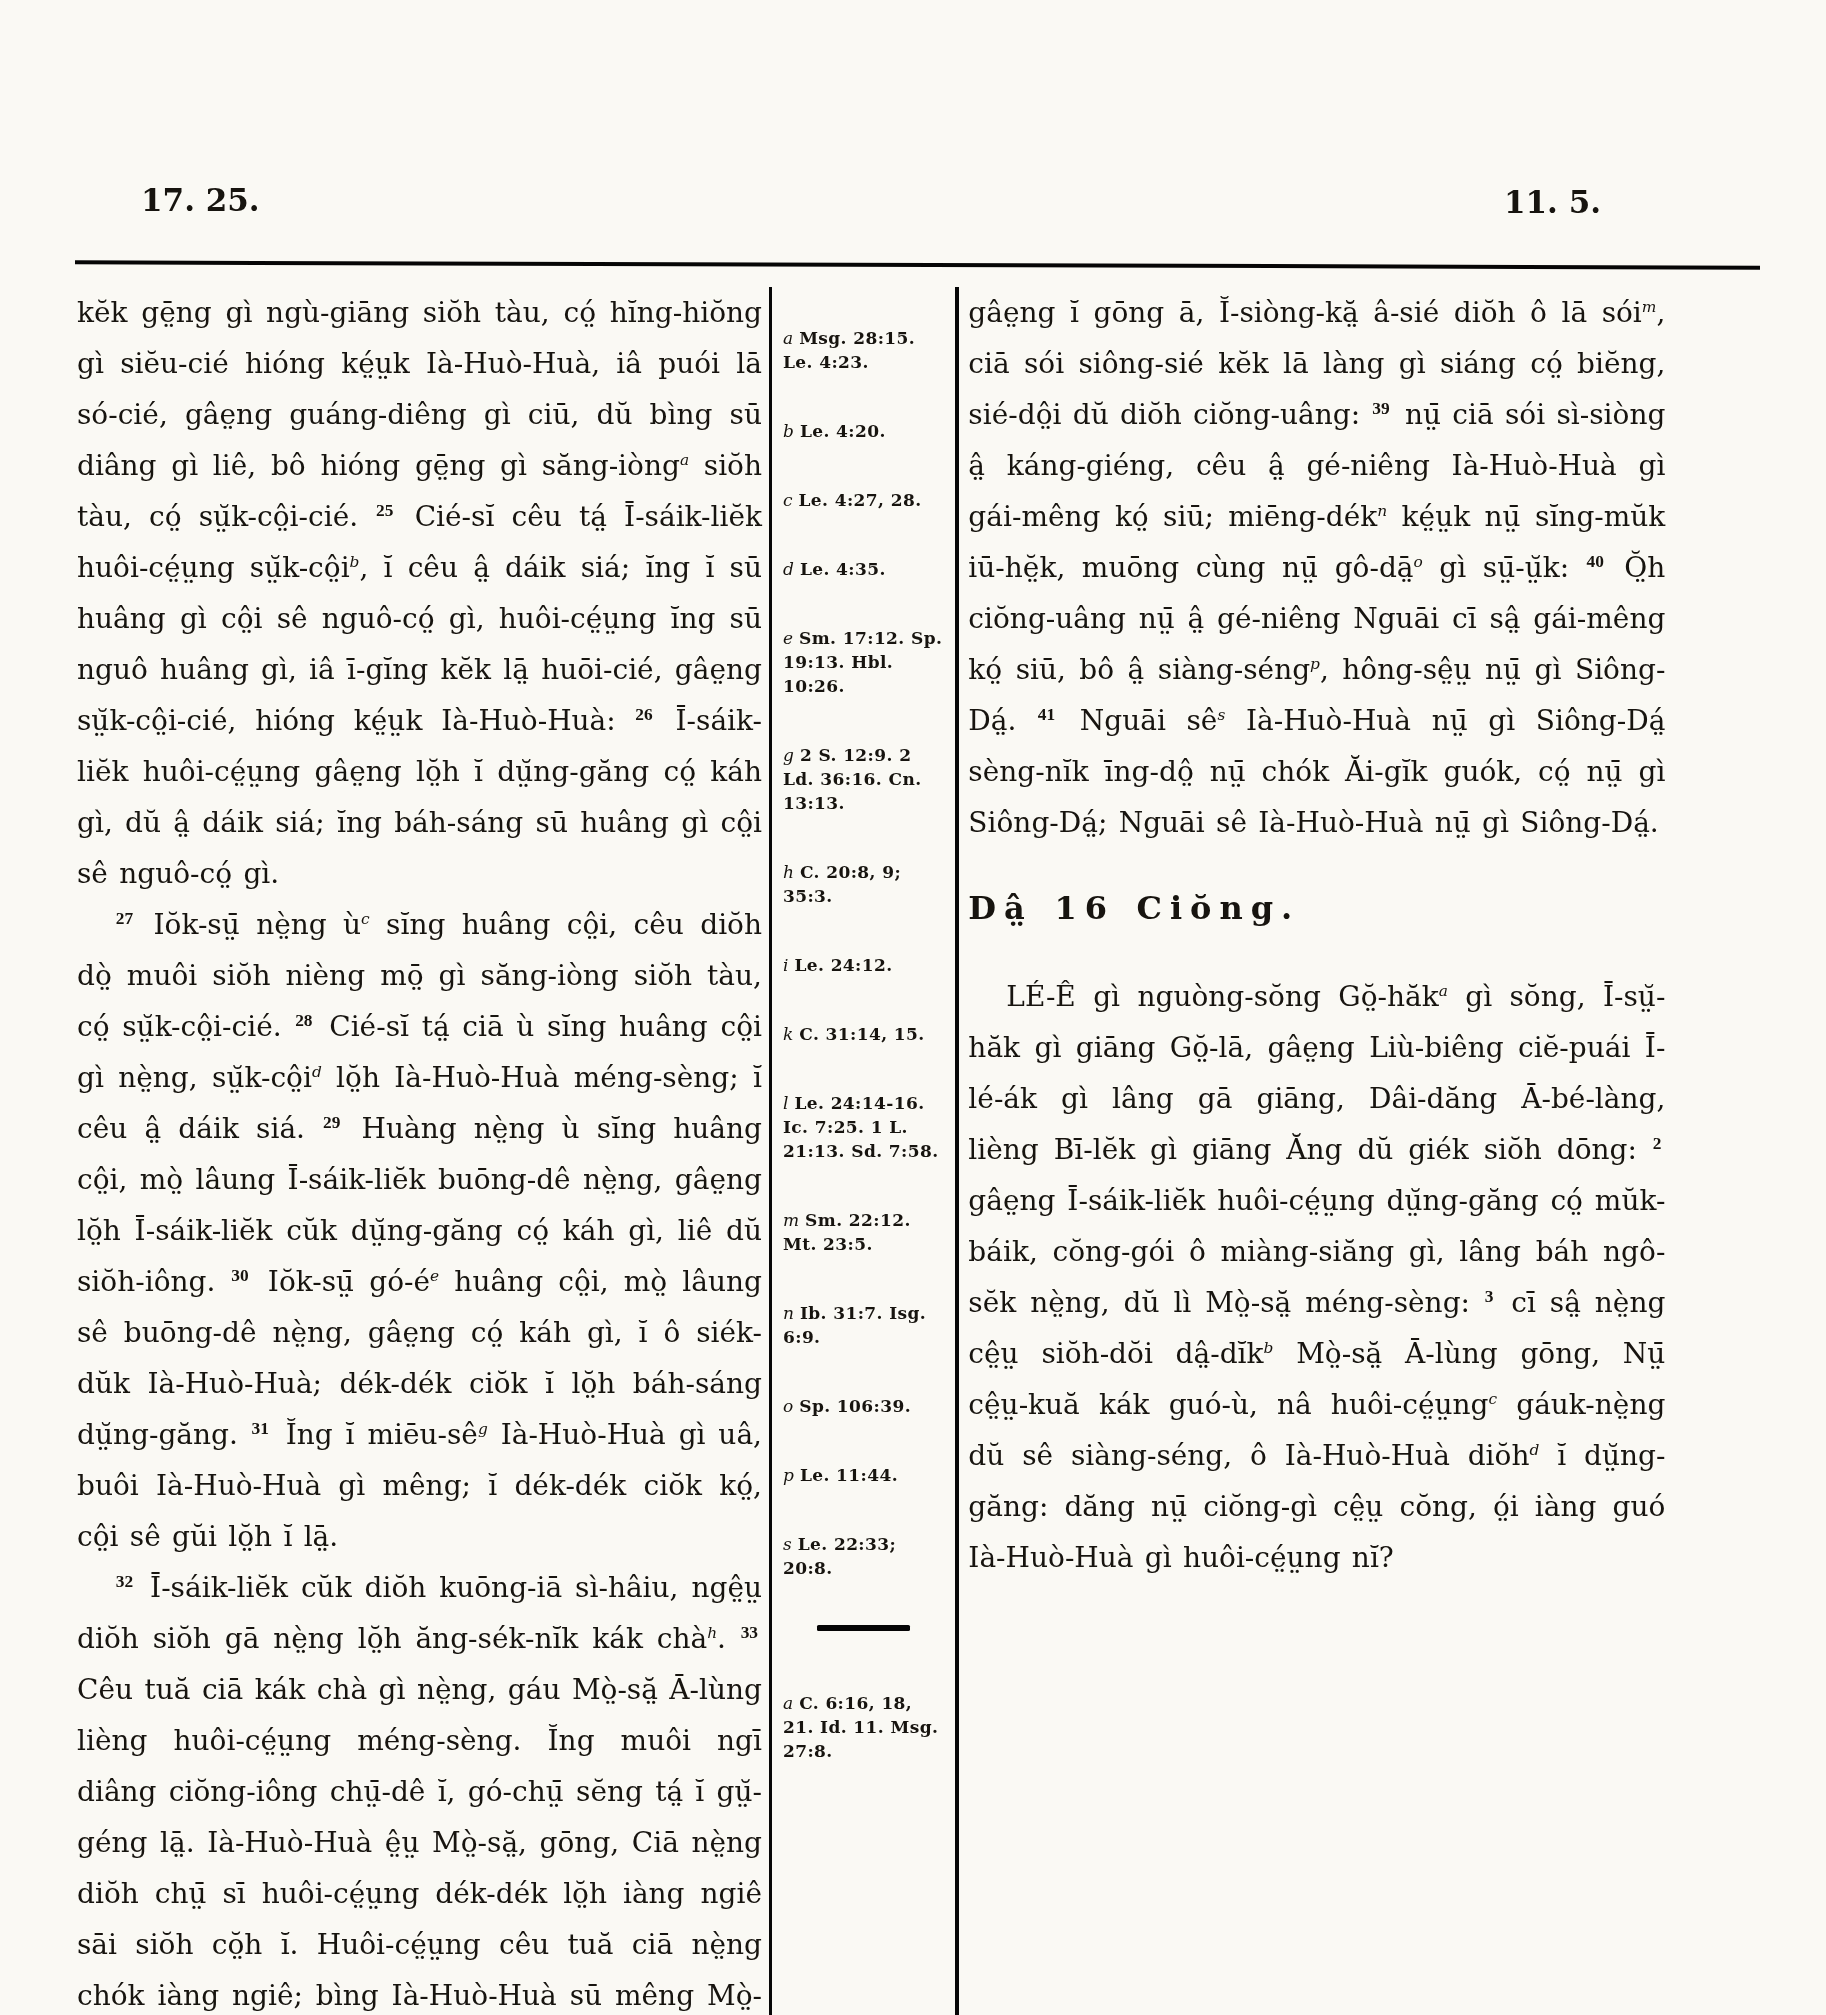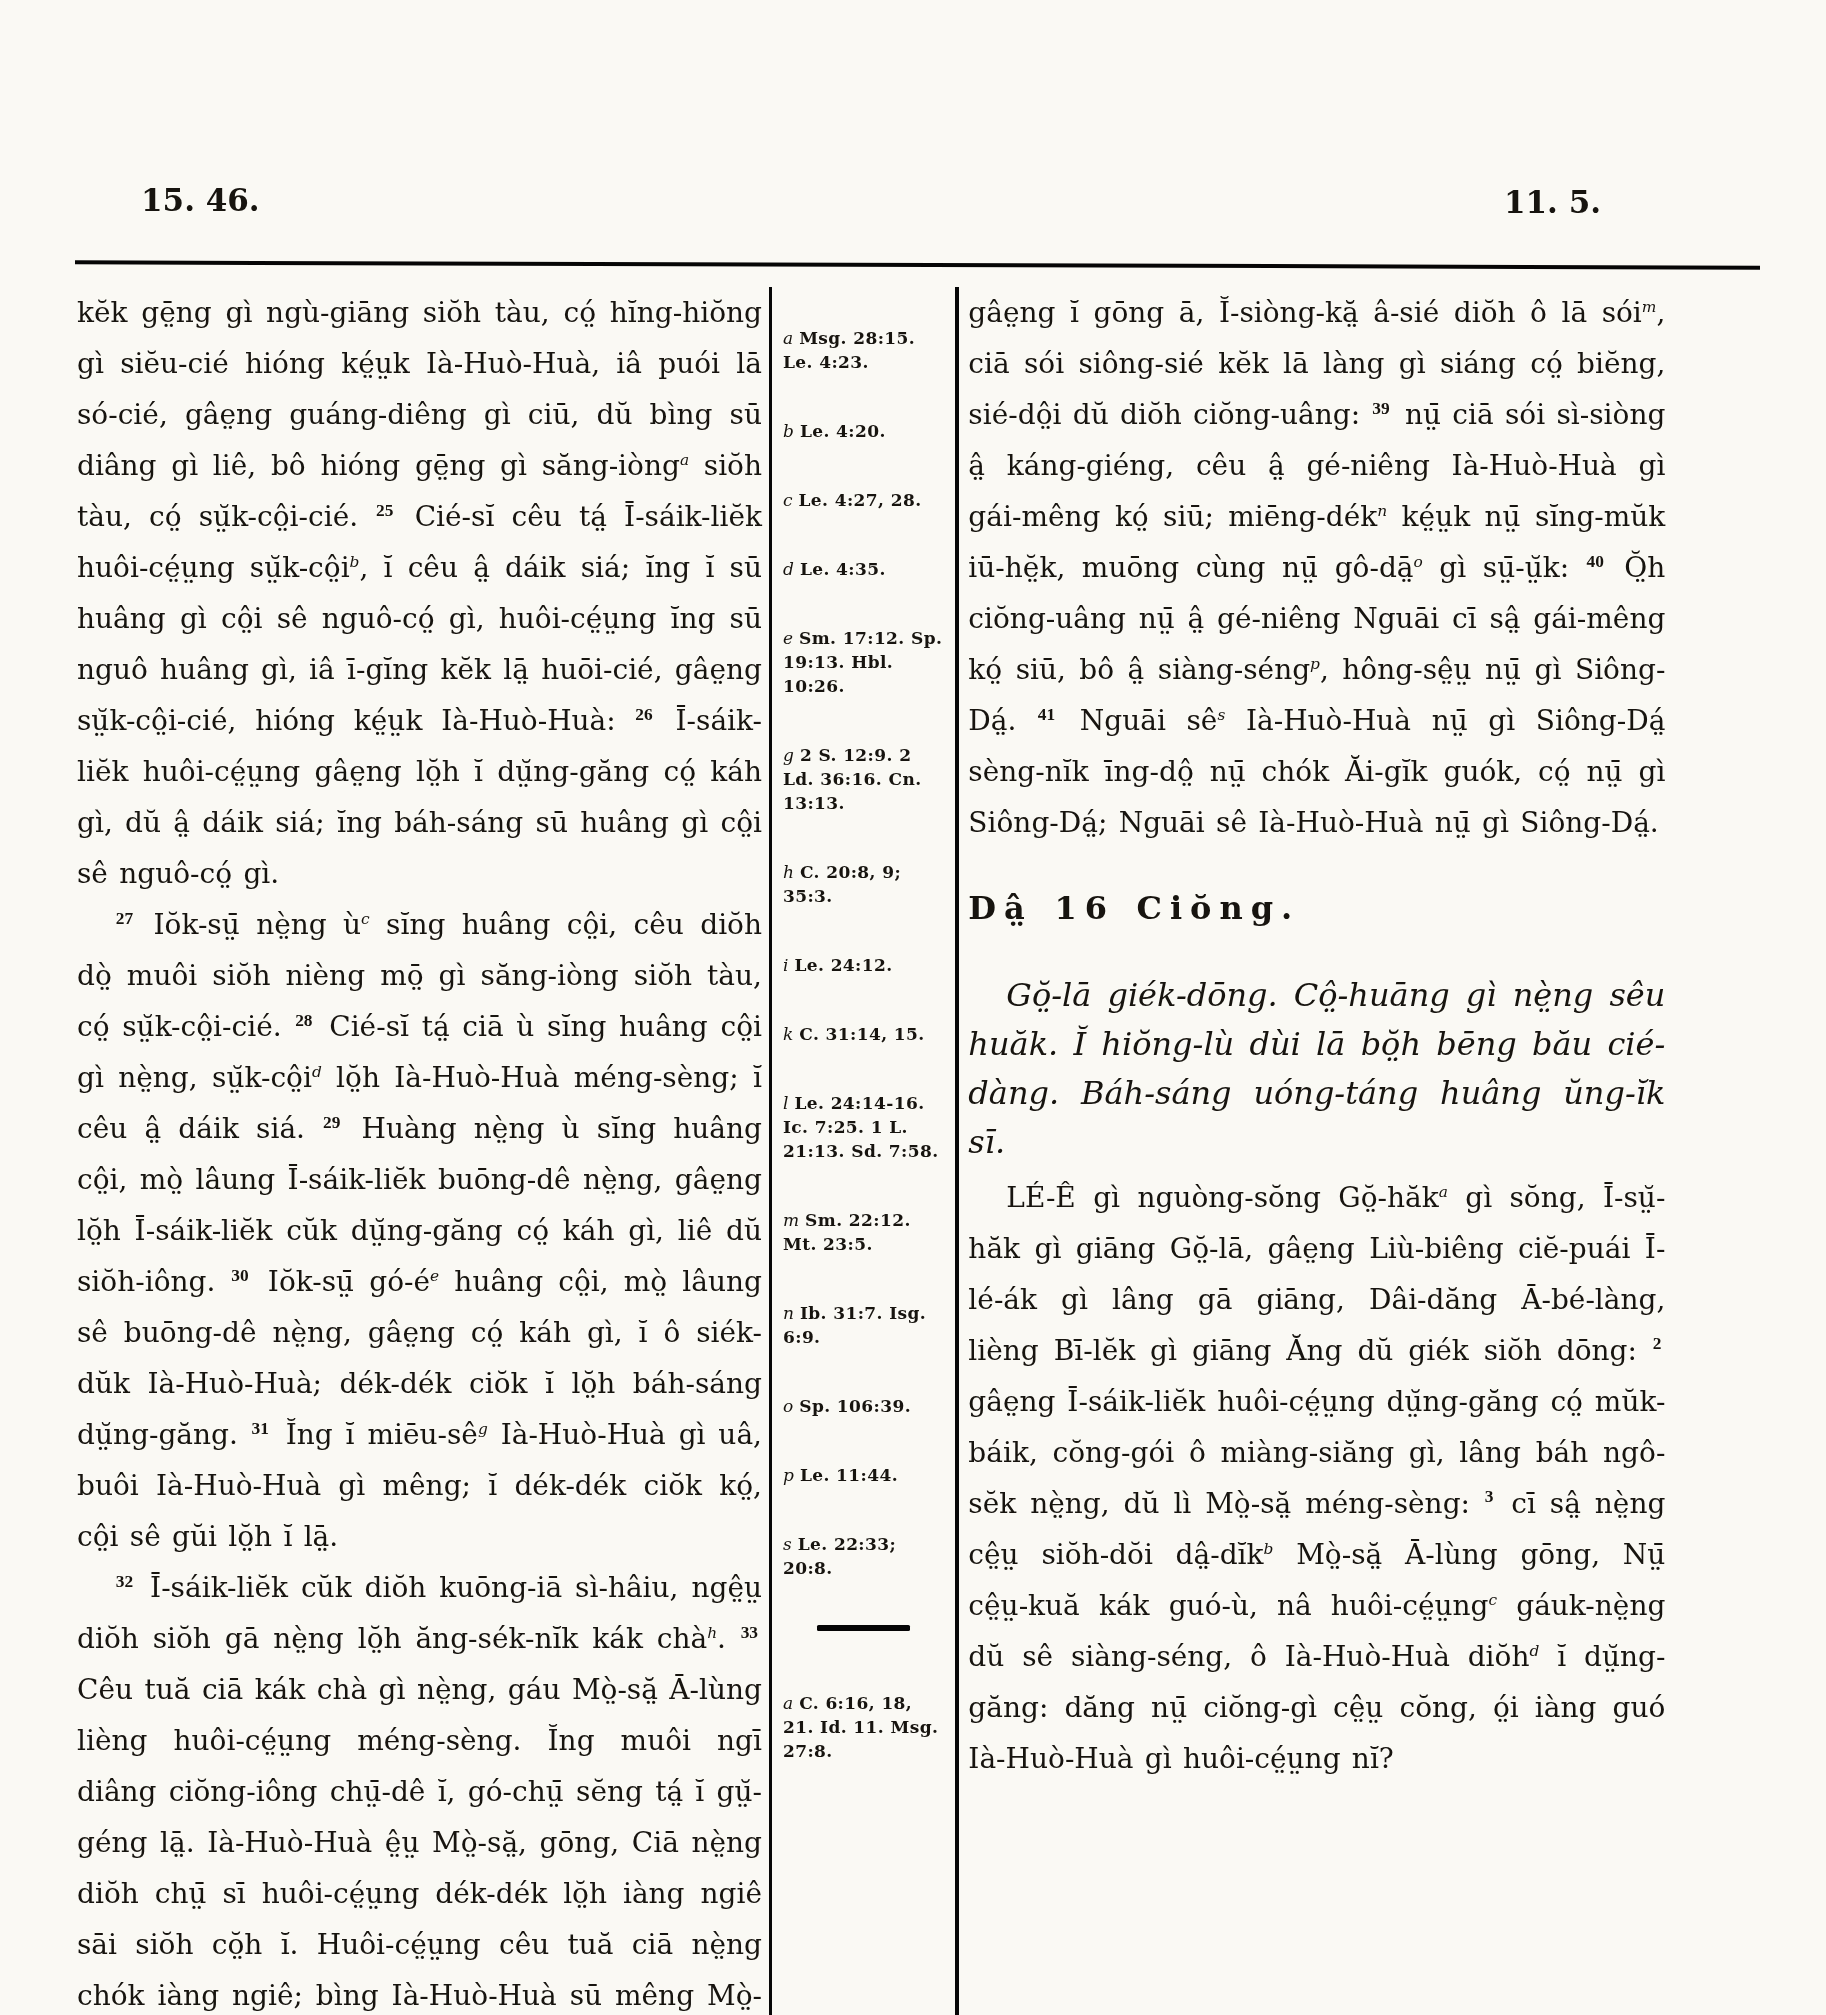--- a/index.html
+++ b/index.html
@@ -57,21 +57,21 @@
     width:93px;height:6.4px;background:#050505;border-radius:1.6px;
     margin:16px auto 60px auto;
   }
 </style>
 </head>
 <body>
 
 <div class="page">
 
   <div class="header">
-    <span class="h-left">15. 46.</span>
+    <span class="h-left">17. 25.</span>
     <span class="h-right">11. 5.</span>
   </div>
   <div class="head-rule"></div>
 
   <div class="content">
 
     <div class="col-left">
       <p>kĕk gē̤ng gì ngù-giāng siŏh tàu, có̤ hĭng-hiŏng gì siĕu-cié hióng ké̤ṳk Ià-Huò-Huà, iâ puói lā só-cié, gâe̤ng guáng-diêng gì ciū, dŭ bìng sū diâng gì liê, bô hióng gē̤ng gì săng-iòng<sup class="r">a</sup> siŏh tàu, có̤ sṳ̆k-cô̤i-cié. <sup class="v">25</sup> Cié-sĭ cêu tá̤ Ī-sáik-liĕk huôi-cé̤ṳng sṳ̆k-cô̤i<sup class="r">b</sup>, ĭ cêu â̤ dáik siá; ĭng ĭ sū huâng gì cô̤i sê nguô-có̤ gì, huôi-cé̤ṳng ĭng sū nguô huâng gì, iâ ī-gĭng kĕk lā̤ huōi-cié, gâe̤ng sṳ̆k-cô̤i-cié, hióng ké̤ṳk Ià-Huò-Huà: <sup class="v">26</sup> Ī-sáik-liĕk huôi-cé̤ṳng gâe̤ng lŏ̤h ĭ dṳ̆ng-găng có̤ káh gì, dŭ â̤ dáik siá; ĭng báh-sáng sū huâng gì cô̤i sê nguô-có̤ gì.</p>
       <p class="indent"><sup class="v">27</sup> Iŏk-sṳ̄ nè̤ng ù<sup class="r">c</sup> sĭng huâng cô̤i, cêu diŏh dò̤ muôi siŏh nièng mō̤ gì săng-iòng siŏh tàu, có̤ sṳ̆k-cô̤i-cié. <sup class="v">28</sup> Cié-sĭ tá̤ ciā ù sĭng huâng cô̤i gì nè̤ng, sṳ̆k-cô̤i<sup class="r">d</sup> lŏ̤h Ià-Huò-Huà méng-sèng; ĭ cêu â̤ dáik siá. <sup class="v">29</sup> Huàng nè̤ng ù sĭng huâng cô̤i, mò̤ lâung Ī-sáik-liĕk buōng-dê nè̤ng, gâe̤ng lŏ̤h Ī-sáik-liĕk cŭk dṳ̆ng-găng có̤ káh gì, liê dŭ siŏh-iông. <sup class="v">30</sup> Iŏk-sṳ̄ gó-é<sup class="r">e</sup> huâng cô̤i, mò̤ lâung sê buōng-dê nè̤ng, gâe̤ng có̤ káh gì, ĭ ô siék-dŭk Ià-Huò-Huà; dék-dék ciŏk ĭ lŏ̤h báh-sáng dṳ̆ng-găng. <sup class="v">31</sup> Ĭng ĭ miēu-sê<sup class="r">g</sup> Ià-Huò-Huà gì uâ, buôi Ià-Huò-Huà gì mêng; ĭ dék-dék ciŏk kó̤, cô̤i sê gŭi lŏ̤h ĭ lā̤.</p>
       <p class="indent"><sup class="v">32</sup> Ī-sáik-liĕk cŭk diŏh kuōng-iā sì-hâiu, ngê̤ṳ diŏh siŏh gā nè̤ng lŏ̤h ăng-sék-nĭk kák chà<sup class="r">h</sup>. <sup class="v">33</sup> Cêu tuă ciā kák chà gì nè̤ng, gáu Mò̤-să̤ Ā-lùng lièng huôi-cé̤ṳng méng-sèng.  Ĭng muôi ngī diâng ciŏng-iông chṳ̄-dê ĭ, gó-chṳ̄ sĕng tá̤ ĭ gṳ̆-géng lā̤.  Ià-Huò-Huà ê̤ṳ Mò̤-să̤, gōng, Ciā nè̤ng diŏh chṳ̄ sī huôi-cé̤ṳng dék-dék lŏ̤h iàng ngiê sāi siŏh cŏ̤h ĭ.  Huôi-cé̤ṳng cêu tuă ciā nè̤ng chók iàng ngiê; bìng Ià-Huò-Huà sū mêng Mò̤-să̤ gì uâ, kĕk siŏh cŏ̤h ĭ sī.</p>
@@ -102,21 +102,20 @@
       <div>
           <div class="ref-entry"><i>a</i>C. 6:16, 18, 21. Id. 11. Msg. 27:8.</div>
         </div>
     </div>
 
     <div class="vrule vr2"></div>
 
     <div class="col-right">
       <p>gâe̤ng ĭ gōng ā, Ĭ-siòng-kă̤ â-sié diŏh ô lā sói<sup class="r">m</sup>, ciā sói siông-sié kĕk lā làng gì siáng có̤ biĕng, sié-dô̤i dŭ diŏh ciŏng-uâng: <sup class="v">39</sup> nṳ̄ ciā sói sì-siòng â̤ káng-giéng, cêu â̤ gé-niêng Ià-Huò-Huà gì gái-mêng kó̤ siū; miēng-dék<sup class="r">n</sup> ké̤ṳk nṳ̄ sĭng-mŭk iū-hĕ̤k, muōng cùng nṳ̄ gô-dā̤<sup class="r">o</sup> gì sṳ̄-ṳ̆k: <sup class="v">40</sup> Ŏ̤h ciŏng-uâng nṳ̄ â̤ gé-niêng Nguāi cī sâ̤ gái-mêng kó̤ siū, bô â̤ siàng-séng<sup class="r">p</sup>, hông-sê̤ṳ nṳ̄ gì Siông-Dá̤. <sup class="v">41</sup> Nguāi sê<sup class="r">s</sup> Ià-Huò-Huà nṳ̄ gì Siông-Dá̤ sèng-nĭk īng-dô̤ nṳ̄ chók Ăi-gĭk guók, có̤ nṳ̄ gì Siông-Dá̤; Nguāi sê Ià-Huò-Huà nṳ̄ gì Siông-Dá̤.</p>
       <p class="chapter-heading">Dâ̤ 16 Ciŏng.</p>
-      <p class="chapter-summary">Gŏ̤-lā giék-dōng. Cô̤-huāng gì nè̤ng sêu huăk. Ĭ hiŏng-lù dùi lā bŏ̤h bēng bău cié-dàng. Báh-sáng uóng-táng huâng ŭng-ĭk sī.</p>
       <p class="indent">LÉ-Ê gì nguòng-sŏng Gŏ̤-hăk<sup class="r">a</sup> gì sŏng, Ī-sṳ̆-hăk gì giāng Gŏ̤-lā, gâe̤ng Liù-biêng ciĕ-puái Ī-lé-ák gì lâng gā giāng, Dâi-dăng Ā-bé-làng, lièng Bī-lĕk gì giāng Ăng dŭ giék siŏh dōng: <sup class="v">2</sup> gâe̤ng Ī-sáik-liĕk huôi-cé̤ṳng dṳ̆ng-găng có̤ mŭk-báik, cŏng-gói ô miàng-siăng gì, lâng báh ngô-sĕk nè̤ng, dŭ lì Mò̤-să̤ méng-sèng: <sup class="v">3</sup> cī sâ̤ nè̤ng cê̤ṳ siŏh-dŏi dâ̤-dĭk<sup class="r">b</sup> Mò̤-să̤ Ā-lùng gōng, Nṳ̄ cê̤ṳ-kuă kák guó-ù, nâ huôi-cé̤ṳng<sup class="r">c</sup> gáuk-nè̤ng dŭ sê siàng-séng, ô Ià-Huò-Huà diŏh<sup class="r">d</sup> ĭ dṳ̆ng-găng: dăng nṳ̄ ciŏng-gì cê̤ṳ cŏng, ó̤i iàng guó Ià-Huò-Huà gì huôi-cé̤ṳng nĭ?</p>
 
     </div>
 
   </div>
 
 </div>
 
 
 </body></html>

